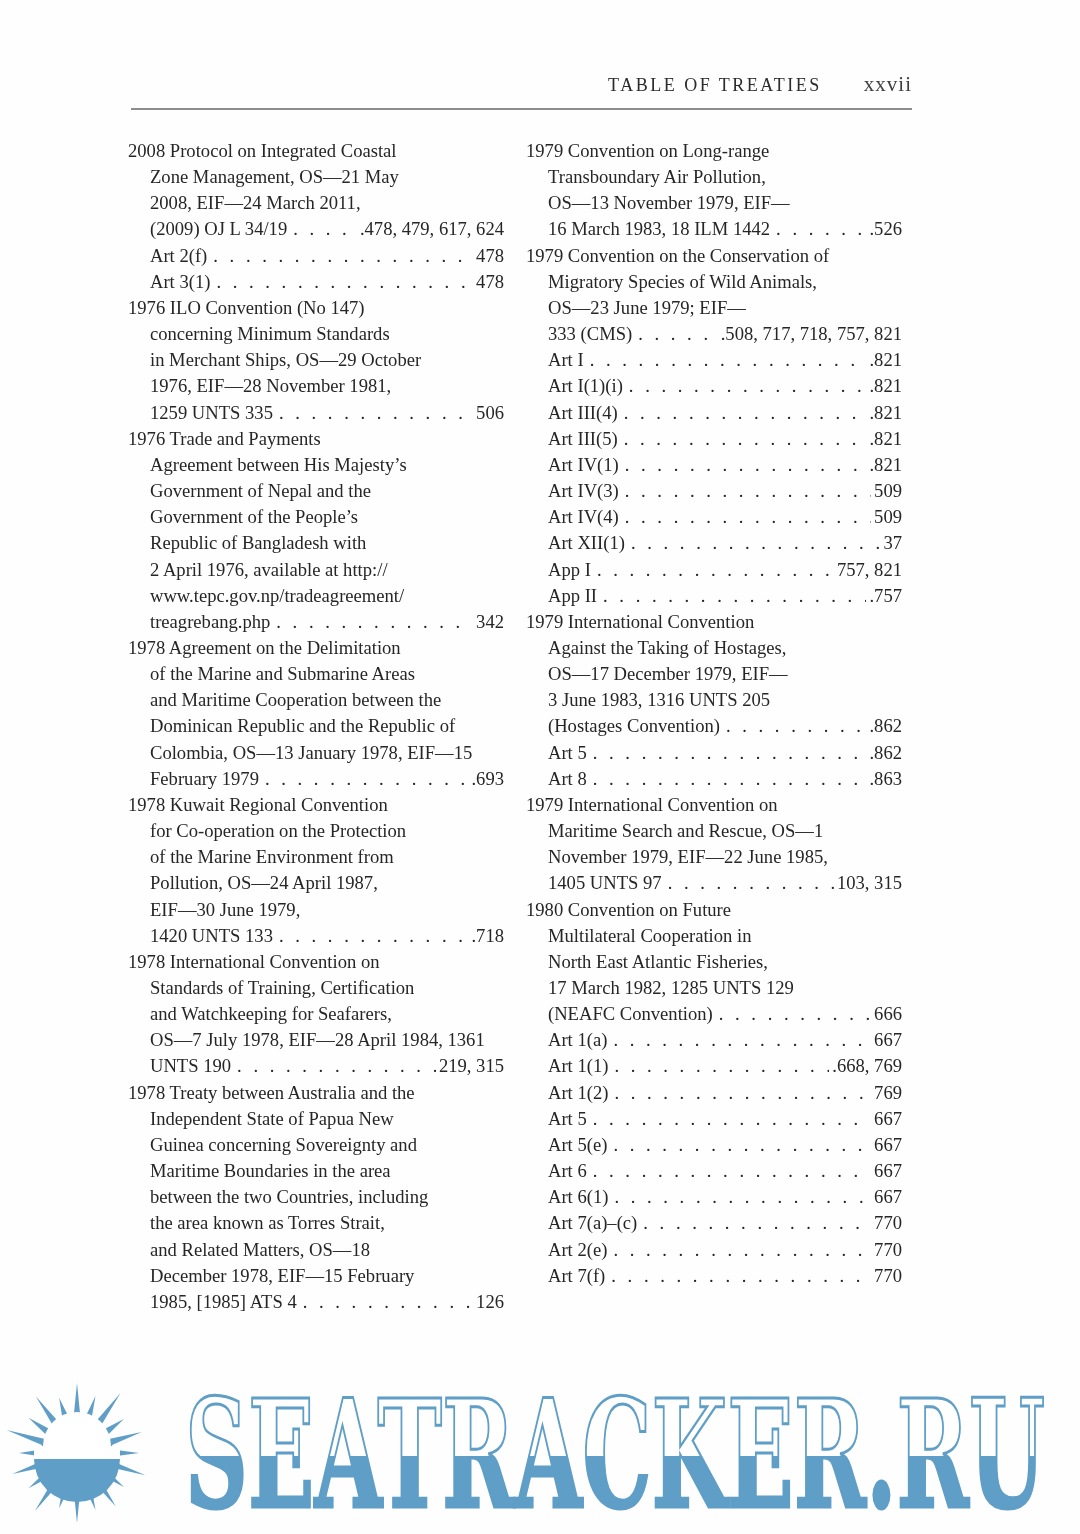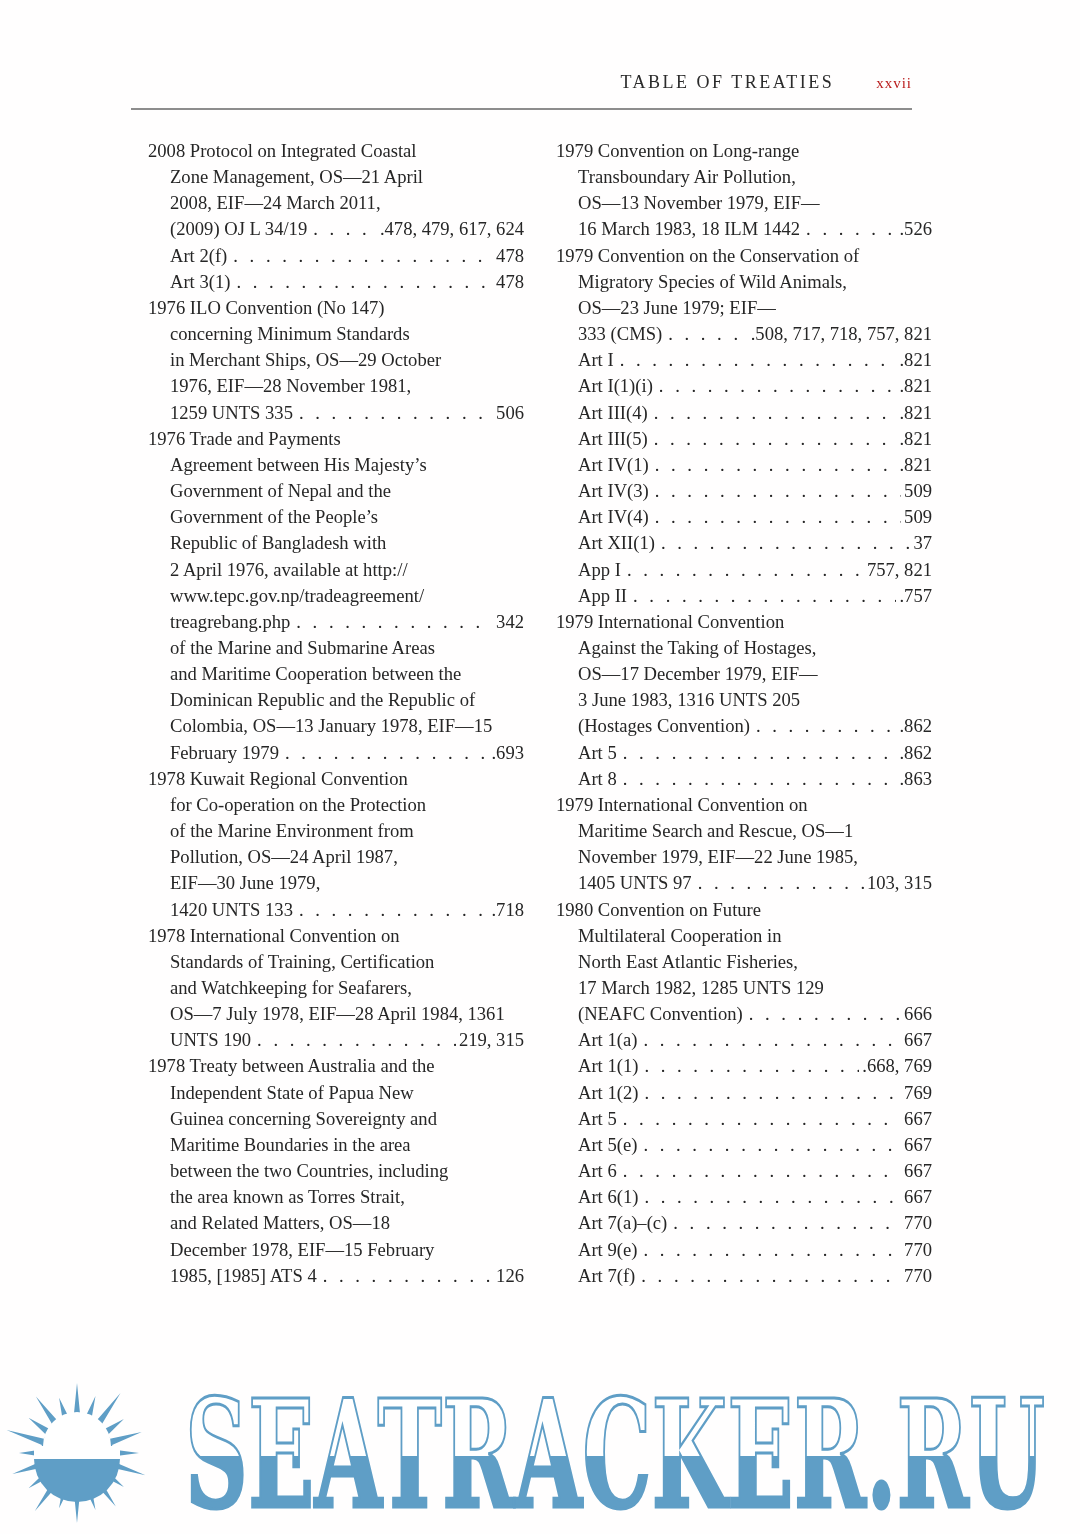--- a/index.html
+++ b/index.html
@@ -18,37 +18,37 @@
     text-align:right;
     white-space:nowrap;
   }
   .header .title{
     font-size:18px;
     letter-spacing:2.5px;
     color:#2b2b2b;
     margin-left:44px;
   }
   .header .folio{
-    font-size:15px;
+    font-size:21px;
     letter-spacing:1px;
     margin-left:42px;
-    color:#b91c1c;
+    color:#404040;
   }
   .rule{
     position:absolute;
     left:131px;top:108px;
     width:781px;height:0;
     border-top:2px solid #8d8d8d;
   }
   .columns{
     position:absolute;
-    left:148px;top:138px;
+    left:128px;top:138px;
     width:779px;
     display:flex;
-    gap:32px;
+    gap:22px;
   }
   .col{
     width:376px;
     flex:0 0 376px;
     font-size:18.6px;
     line-height:26.15px;
   }
   .line{display:flex;align-items:baseline;}
   .line.cont{padding-left:22px;}
   .line .t{white-space:nowrap;}
@@ -78,21 +78,21 @@
   </div>
 
   <div class="rule"></div>
 
   <div class="columns">
     <div class="col">
         <div class="line">
           <span class="t">2008 Protocol on Integrated Coastal</span>
         </div>
         <div class="line cont">
-          <span class="t">Zone Management, OS—21 April</span>
+          <span class="t">Zone Management, OS—21 May</span>
         </div>
         <div class="line cont">
           <span class="t">2008, EIF—24 March 2011,</span>
         </div>
         <div class="line cont">
           <span class="t">(2009) OJ L 34/19</span>
           <span class="leader">. . . . . . . . . . . . . . . . . . . . . . . . . . . . . . . . . . . . . . . . . . . . . . . . . . . . . . . . . . . . </span>
           <span class="p">.478, 479, 617, 624</span>
         </div>
         <div class="line cont">
@@ -140,20 +140,23 @@
         <div class="line cont">
           <span class="t">2 April 1976, available at http://</span>
         </div>
         <div class="line cont">
           <span class="t">www.tepc.gov.np/tradeagreement/</span>
         </div>
         <div class="line cont">
           <span class="t">treagrebang.php</span>
           <span class="leader">. . . . . . . . . . . . . . . . . . . . . . . . . . . . . . . . . . . . . . . . . . . . . . . . . . . . . . . . . . . . </span>
           <span class="p">342</span>
+        </div>
+        <div class="line">
+          <span class="t">1978 Agreement on the Delimitation</span>
         </div>
         <div class="line cont">
           <span class="t">of the Marine and Submarine Areas</span>
         </div>
         <div class="line cont">
           <span class="t">and Maritime Cooperation between the</span>
         </div>
         <div class="line cont">
           <span class="t">Dominican Republic and the Republic of</span>
         </div>
@@ -403,21 +406,21 @@
           <span class="t">Art 6(1)</span>
           <span class="leader">. . . . . . . . . . . . . . . . . . . . . . . . . . . . . . . . . . . . . . . . . . . . . . . . . . . . . . . . . . . . </span>
           <span class="p">667</span>
         </div>
         <div class="line cont">
           <span class="t">Art 7(a)–(c)</span>
           <span class="leader">. . . . . . . . . . . . . . . . . . . . . . . . . . . . . . . . . . . . . . . . . . . . . . . . . . . . . . . . . . . . </span>
           <span class="p">770</span>
         </div>
         <div class="line cont">
-          <span class="t">Art 9(e)</span>
+          <span class="t">Art 2(e)</span>
           <span class="leader">. . . . . . . . . . . . . . . . . . . . . . . . . . . . . . . . . . . . . . . . . . . . . . . . . . . . . . . . . . . . </span>
           <span class="p">770</span>
         </div>
         <div class="line cont">
           <span class="t">Art 7(f)</span>
           <span class="leader">. . . . . . . . . . . . . . . . . . . . . . . . . . . . . . . . . . . . . . . . . . . . . . . . . . . . . . . . . . . . </span>
           <span class="p">770</span>
         </div>
       </div>
   </div>

